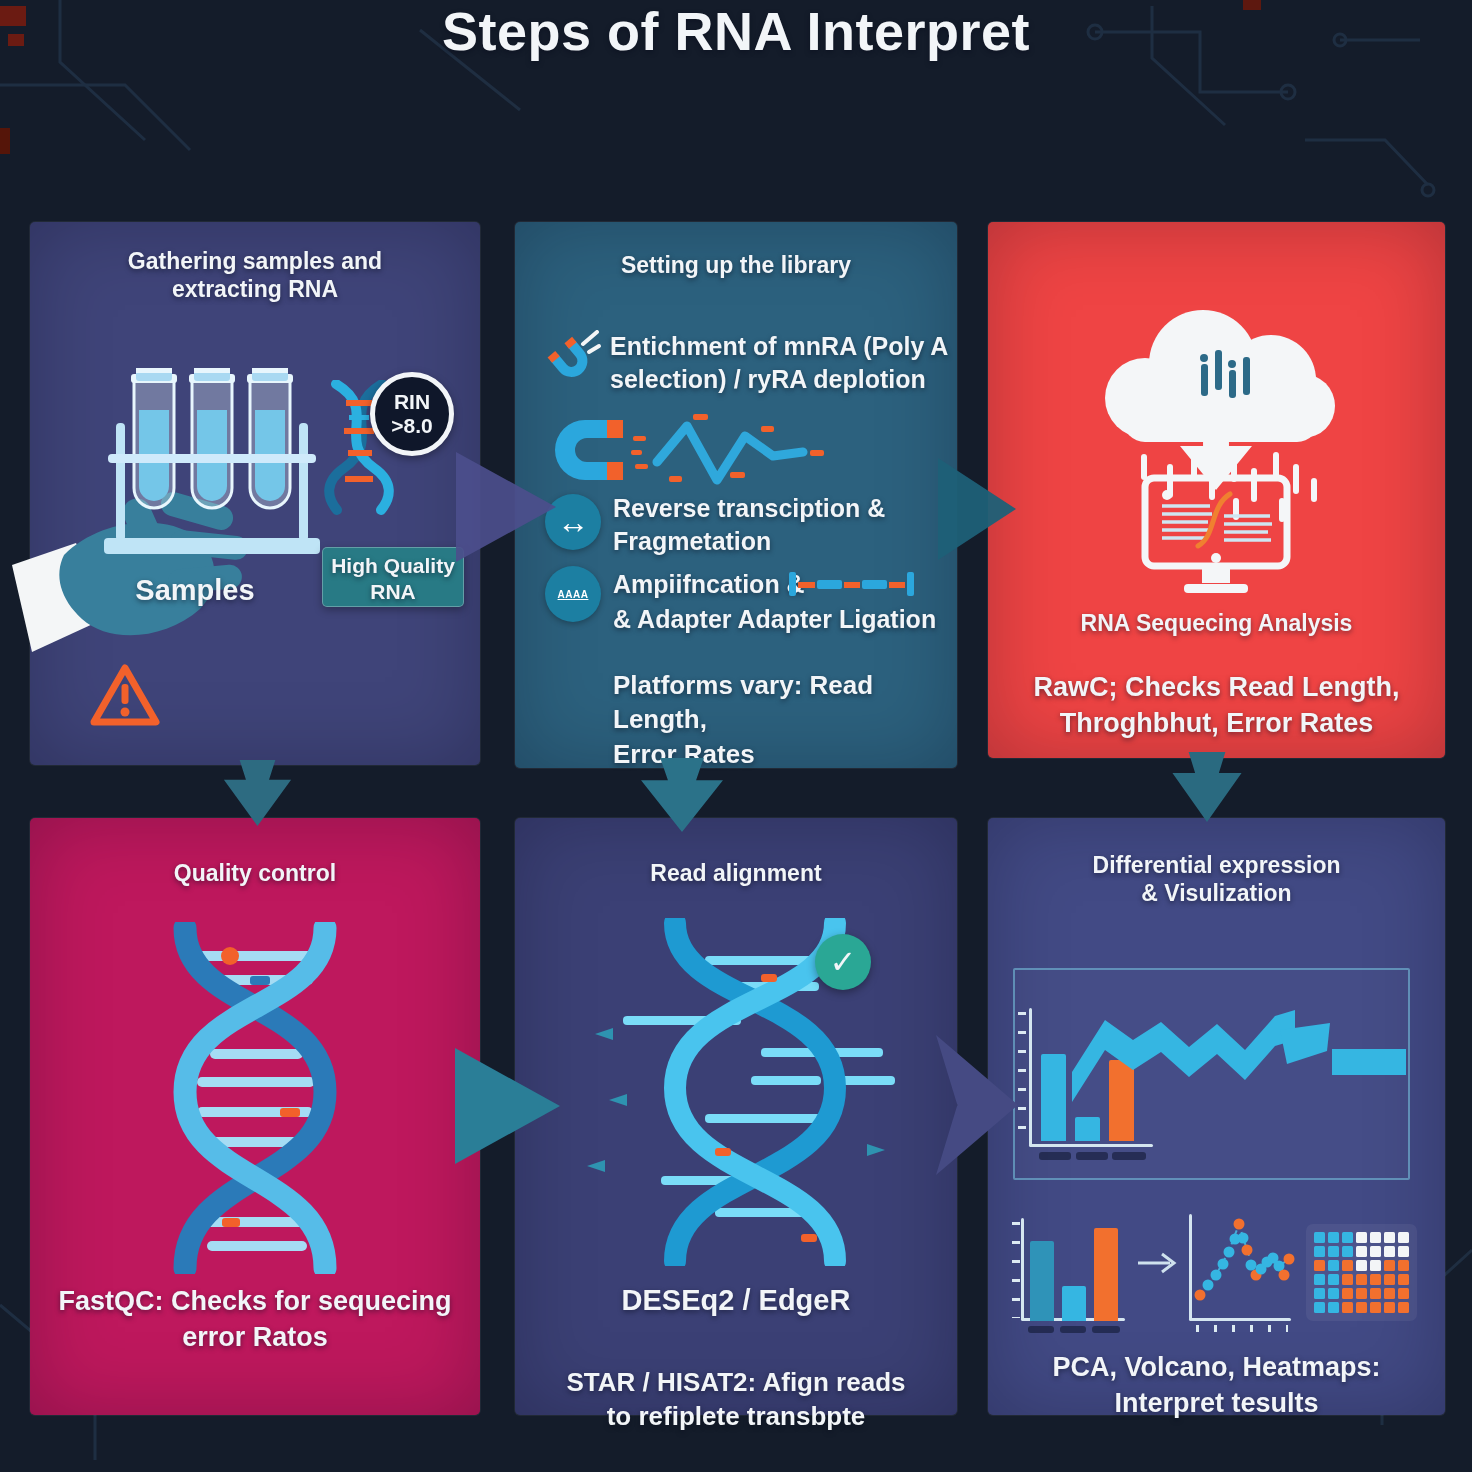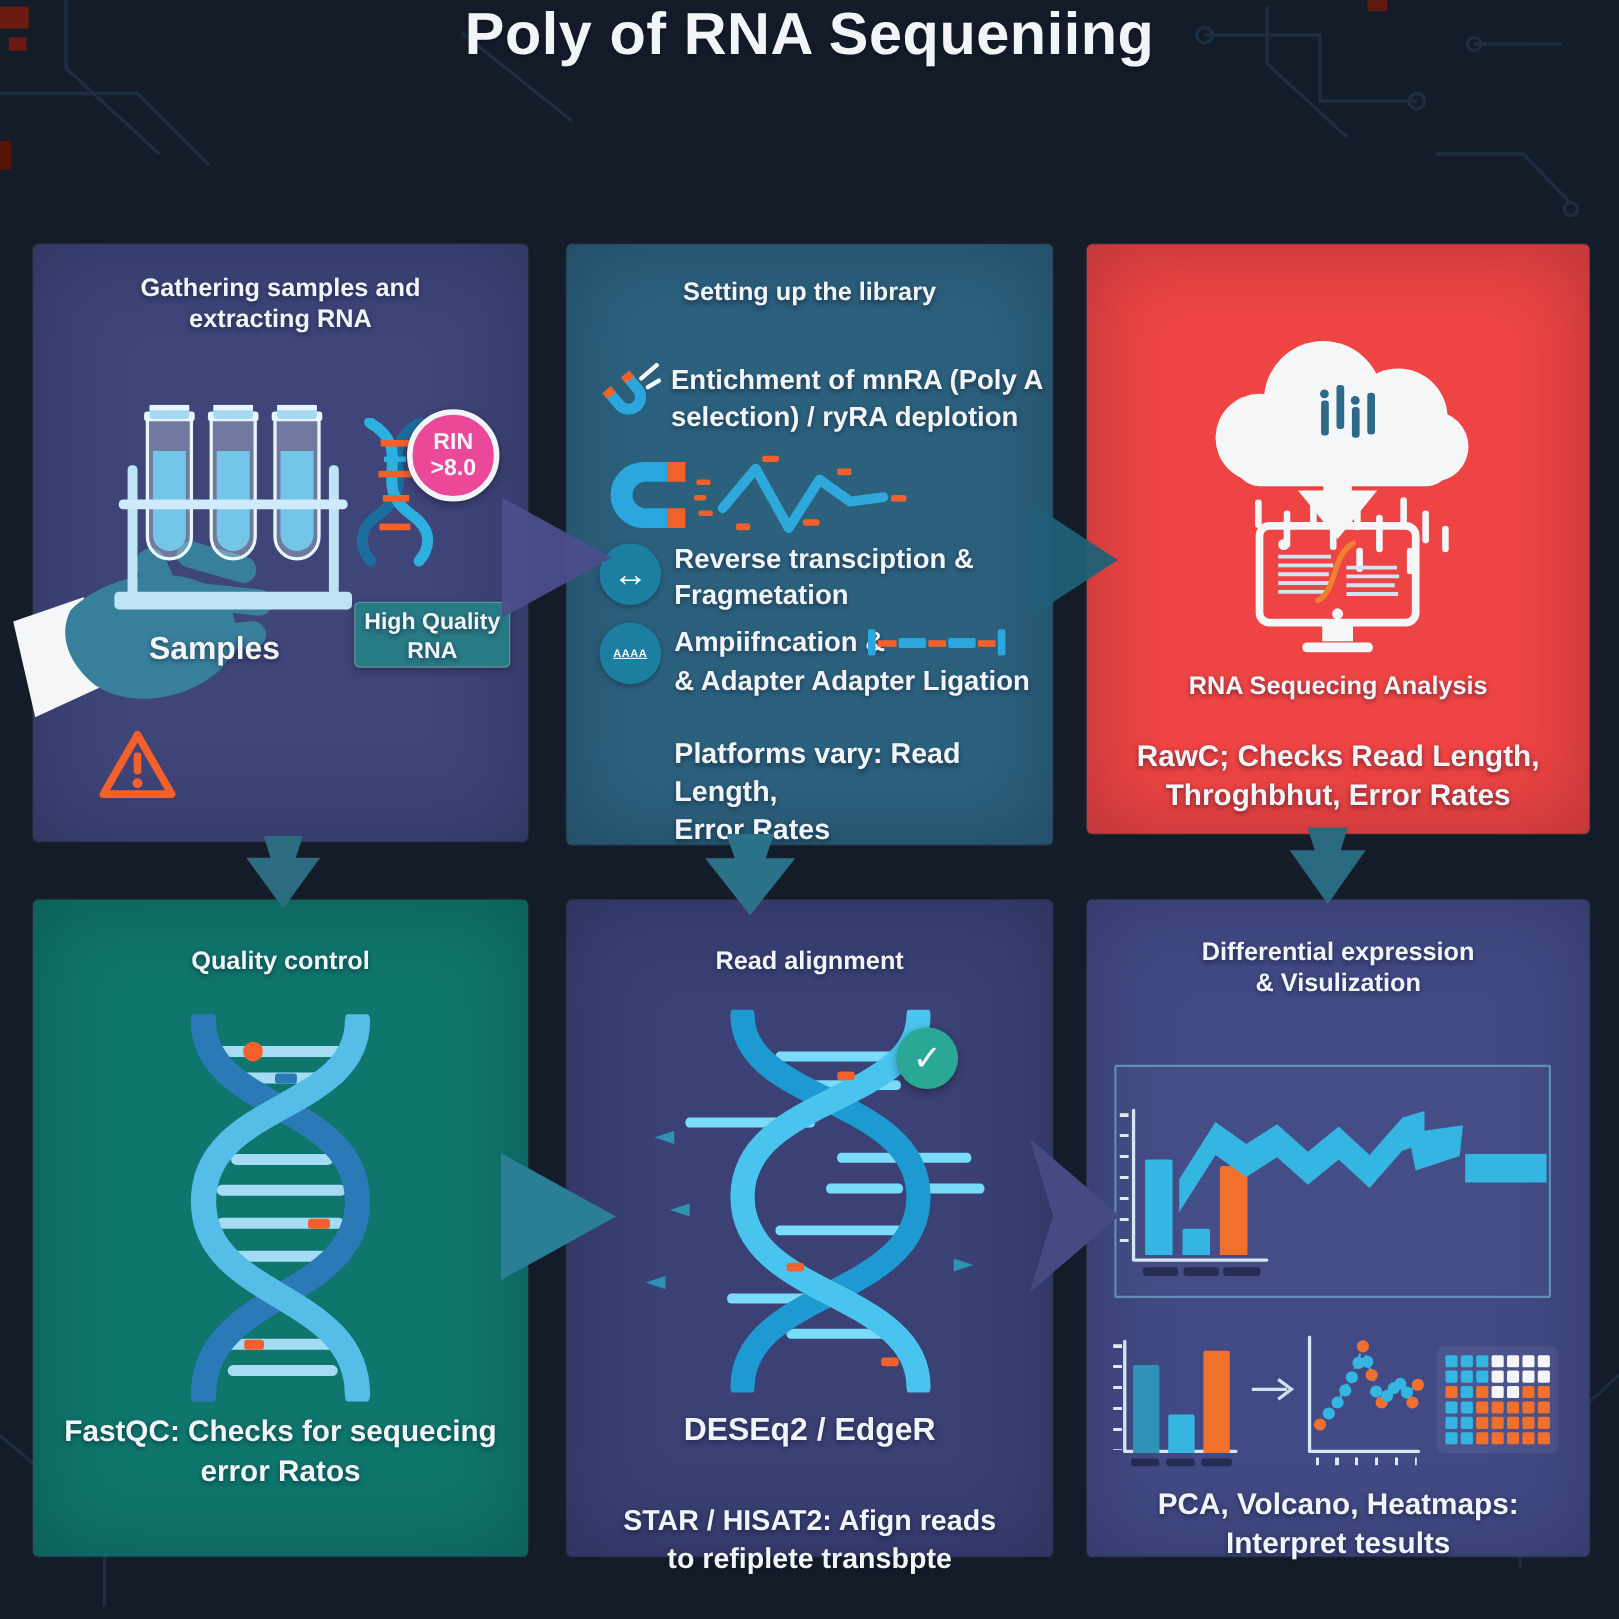--- a/index.html
+++ b/index.html
@@ -56,21 +56,21 @@
       <circle cx="1382" cy="1335" r="6"></circle>
     </g>
     <g fill="#6b1b12">
       <rect x="0" y="6" width="26" height="20"></rect>
       <rect x="8" y="34" width="16" height="12"></rect>
       <rect x="0" y="128" width="10" height="26" fill="#551509"></rect>
       <rect x="1243" y="0" width="18" height="10" fill="#5d180f"></rect>
     </g>
   </svg>
 
-  <div class="abs w h1 ctr ts" style="left:0;top:62;width:1472px;">Poly of RNA Sequeniing</div>
+  <div class="abs w h1 ctr ts" style="left:0;top:62;width:1472px;">Steps of RNA Interpret</div>
 
   <div class="panel" style="left:30px;top:222px;width:450px;height:543px;background:#3f4479;">
     <div class="abs w h2 ctr ts" style="left:0;top:26px;width:450px;">
       <div>Gathering samples and</div>
       <div>extracting RNA</div>
     </div>
 
     <svg class="abs" style="left:-18px;top:225px;" width="235" height="205" viewBox="0 0 235 205">
       <polygon points="0,118 64,96 96,170 20,205" fill="#f4f6f7"></polygon>
       <path d="M52,108 C88,72 152,66 184,90 C208,108 208,142 188,162 C152,194 96,196 70,172 C48,152 42,128 52,108 Z" fill="#387f9c"></path>
@@ -119,21 +119,21 @@
     <svg class="abs" style="left:288px;top:158px;" width="88" height="138" viewBox="0 0 88 138">
       <path d="M64,4 C20,30 66,60 26,88 C6,102 9,118 19,130" stroke="#1b6e9c" stroke-width="10" fill="none" stroke-linecap="round"></path>
       <path d="M18,4 C62,30 16,60 56,88 C76,102 73,118 63,130" stroke="#2bb0e0" stroke-width="10" fill="none" stroke-linecap="round"></path>
       <rect x="28" y="20" width="26" height="6" fill="#f2612b"></rect>
       <rect x="31" y="35" width="20" height="5" fill="#2bb0e0"></rect>
       <rect x="26" y="48" width="30" height="6" fill="#f2612b"></rect>
       <rect x="30" y="70" width="24" height="6" fill="#f2612b"></rect>
       <rect x="27" y="96" width="28" height="6" fill="#f2612b"></rect>
     </svg>
 
-    <div class="abs" style="left:340px;top:150px;width:84px;height:84px;border-radius:50%;background:#ec4899;
+    <div class="abs" style="left:340px;top:150px;width:84px;height:84px;border-radius:50%;background:#0f172a;
                 border:5px solid #f2f5f8;box-sizing:border-box;box-shadow:0 3px 8px rgba(0,0,0,.35);">
       <div class="w ctr" style="margin-top:13px;font-size:21px;font-weight:700;line-height:1.12;">
         <div>RIN</div>
         <div>&gt;8.0</div>
       </div>
     </div>
 
     <div class="badge" style="left:292px;top:325px;width:140px;height:58px;background:#287a85;
                 border:1px solid rgba(255,255,255,.28);box-shadow:0 3px 8px rgba(0,0,0,.3);">
       <div class="w ctr ts" style="margin-top:5px;font-size:21px;font-weight:700;line-height:1.25;">
@@ -264,21 +264,21 @@
       <rect x="44" y="110" width="64" height="9" rx="4" fill="#f4f6f8"></rect>
     </svg>
 
     <div class="abs w h2 ctr ts" style="left:0;top:388px;width:457px;">RNA Sequecing Analysis</div>
     <div class="abs w ts ctr" style="left:0;top:448px;width:457px;font-size:27px;font-weight:700;line-height:1.32;">
       <div>RawC; Checks Read Length,</div>
       <div>Throghbhut, Error Rates</div>
     </div>
   </div>
 
-  <div class="panel" style="left:30px;top:818px;width:450px;height:597px;background:#0f766e;">
+  <div class="panel" style="left:30px;top:818px;width:450px;height:597px;background:#be185d;">
     <div class="abs w h2 ctr ts" style="left:0;top:42px;width:450px;">Quality control</div>
 
     <svg class="abs" style="left:100px;top:104px;" width="250" height="352" viewBox="0 0 250 352">
       <g stroke="#a5dcf4" stroke-width="10" stroke-linecap="round">
         <line x1="70" y1="34" x2="185" y2="34"></line>
         <line x1="80" y1="58" x2="178" y2="58"></line>
         <line x1="85" y1="132" x2="168" y2="132"></line>
         <line x1="72" y1="160" x2="180" y2="160"></line>
         <line x1="72" y1="190" x2="178" y2="190"></line>
         <line x1="84" y1="220" x2="168" y2="220"></line>

